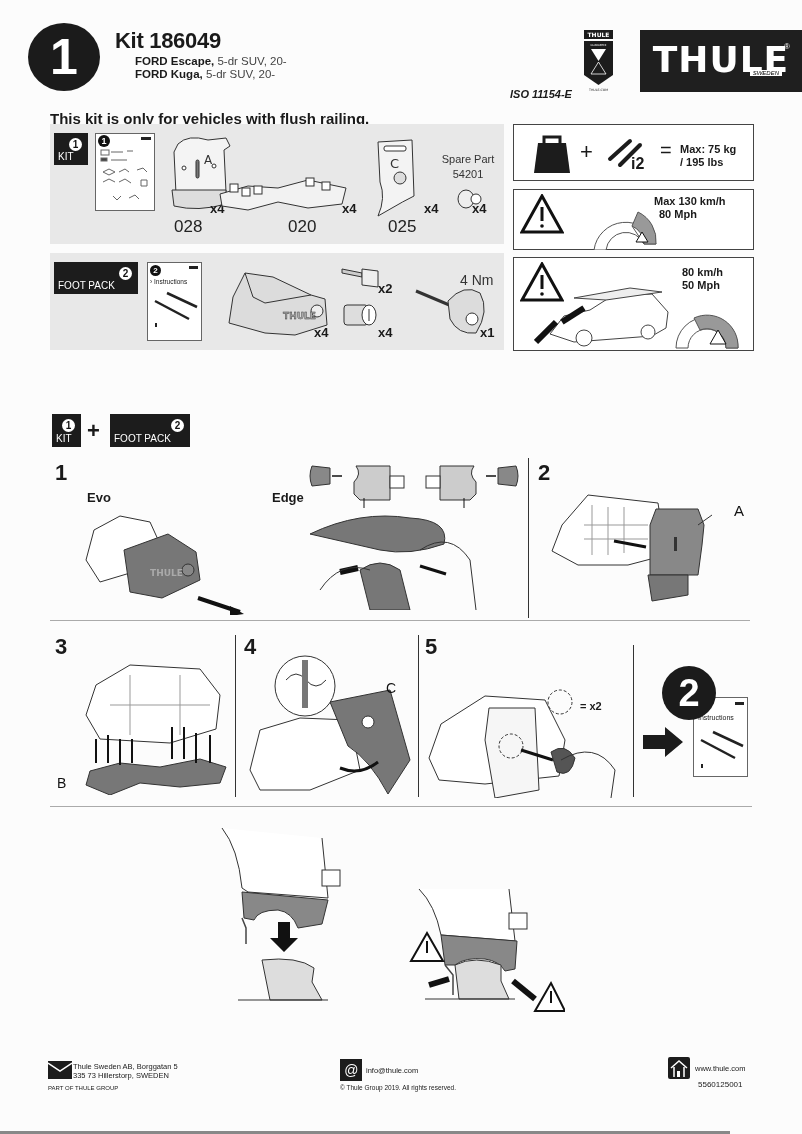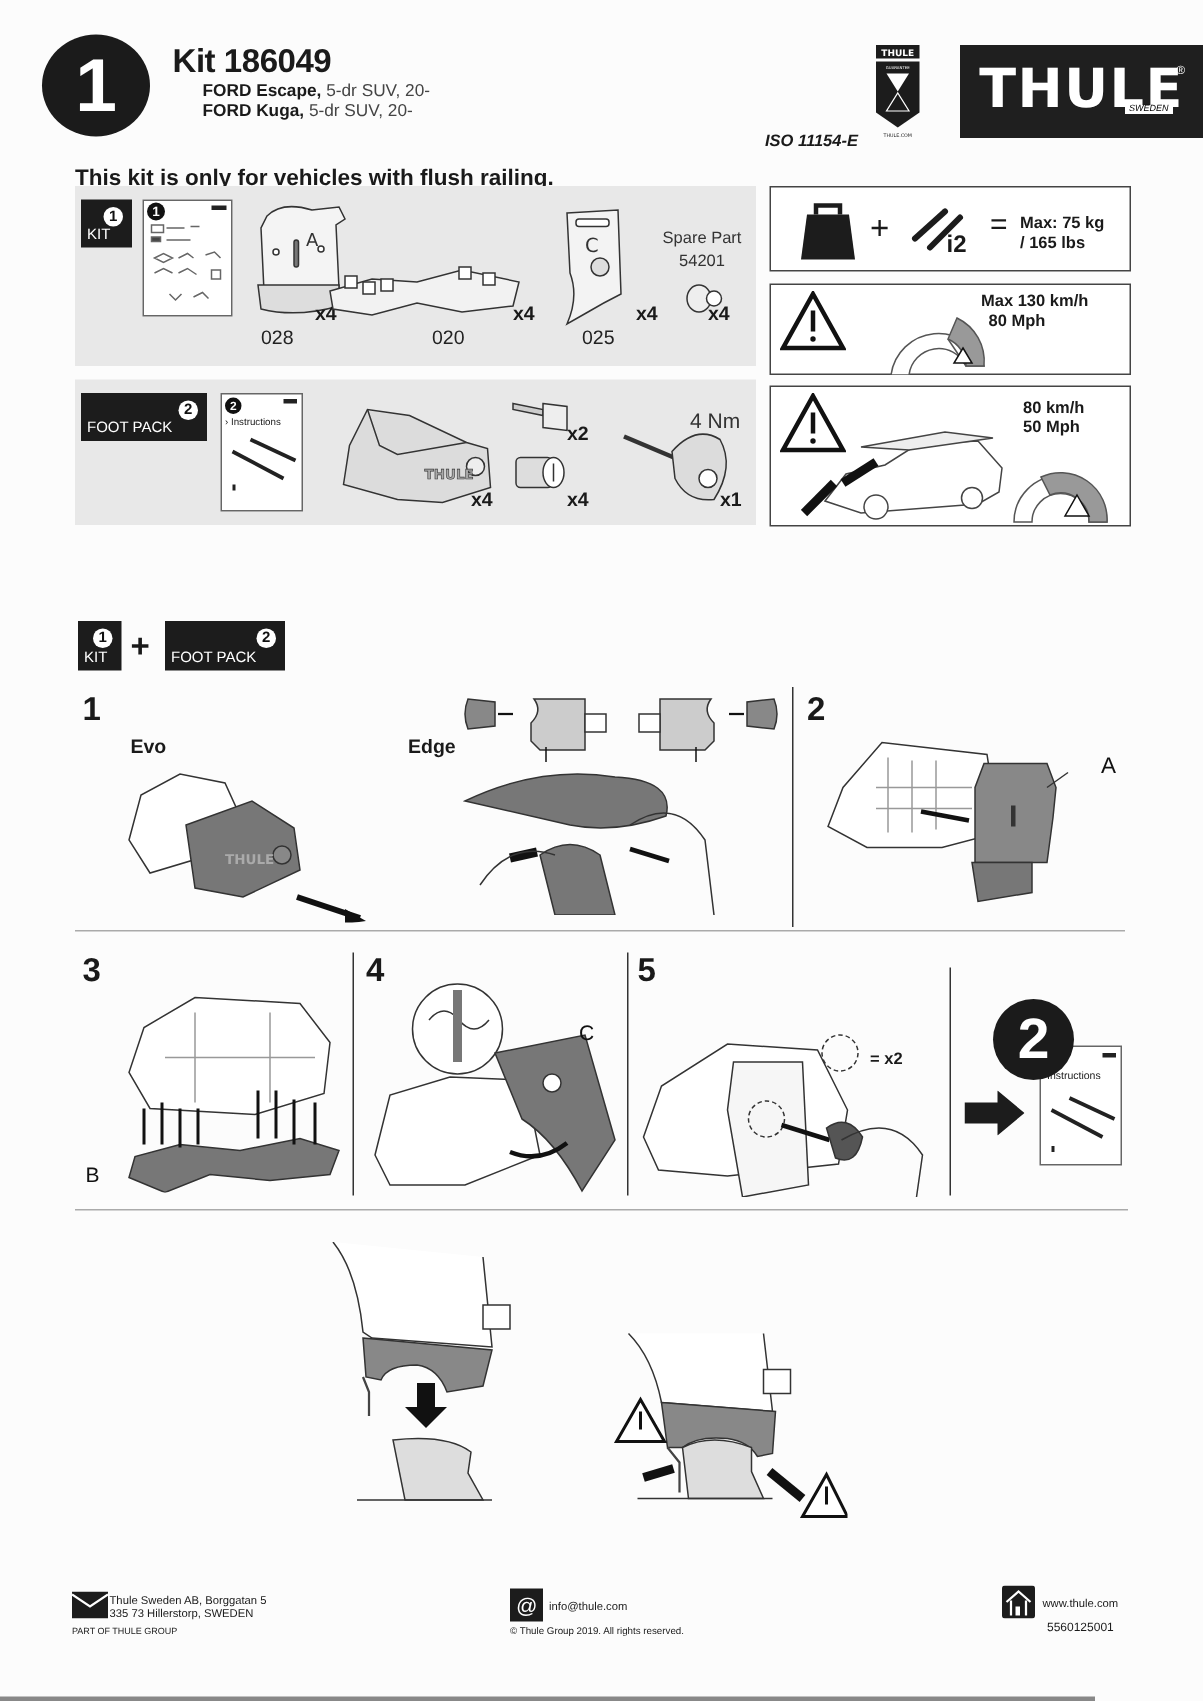--- a/index.html
+++ b/index.html
@@ -27,21 +27,21 @@
   
   .panel { background: #e8e8e8; }
   .kit-panel { left: 50px; top: 124px; width: 454px; height: 120px; }
   .foot-panel { left: 50px; top: 253px; width: 454px; height: 97px; }
   .box3d { background:#1c1c1c; color:#fff; position:absolute; }
   .box3d .lbl { position:absolute; left:4px; bottom:3px; font-size:10px;text-align:right; }
   .box3d .circ { position:absolute; top:5px; right:6px; width:13px; height:13px; border-radius:50%; background:#fff; color:#111; font-size:10px; font-weight:bold; display:flex; align-items:center; justify-content:center; }
   .manual { position:absolute; background:#fff; border:1px solid #666; }
   .part-svg { position:absolute; }
   .qty { position:absolute; font-size: 13px; font-weight: bold; }
-  .code { position:absolute; font-size: 13px; color:#222; }
+  .code { position:absolute; font-size: 17px; color:#222; }
   .spare { position:absolute; font-size: 11px; text-align:center; color:#333; line-height: 15px; }
 
   .info-box { position:absolute; border: 1px solid #444; background:#fff; }
   .info-txt { position:absolute; font-size: 11px; font-weight: bold; line-height: 13px; }
 
   
   .hline { position:absolute; height:1px; background:#aaa; }
   .vline { position:absolute; width:1px; background:#333; }
   .step-num { position:absolute; font-size: 22px; font-weight: bold; }
   .variant { position:absolute; font-size: 13px; font-weight: bold; }
@@ -209,21 +209,21 @@
     <svg style="position:absolute;left:92px;top:10px" width="48" height="40" viewBox="0 0 48 40">
       <g stroke="#1c1c1c" stroke-width="4" fill="none" stroke-linecap="round">
           <path d="M4 24 L24 6"></path>
           <path d="M14 30 L34 10"></path>
         </g>
     </svg>
     <div style="position:absolute;left:117px;top:30px;font-size:16px;font-weight:bold;">i2</div>
     <div style="position:absolute;left:146px;top:14px;font-size:20px;">=</div>
     <div class="info-txt" style="left:166px;top:18px;">
       <div>Max: 75 kg</div>
-      <div>/ 165 lbs</div>
+      <div>/ 195 lbs</div>
     </div>
   </div>
 
   <div class="info-box" style="left:513px;top:189px;width:241px;height:61px;">
     <svg style="position:absolute;left:6px;top:4px" width="44" height="40" viewBox="0 0 44 40">
       <path d="M22 2 L42 38 H2 Z" fill="#fff" stroke="#111" stroke-width="3"></path>
       <rect x="20.5" y="13" width="3" height="14" fill="#111"></rect>
         <circle cx="22" cy="32" r="1.8" fill="#111"></circle>
     </svg>
     <svg style="position:absolute;left:76px;top:14px" width="70" height="46" viewBox="0 0 70 46">

